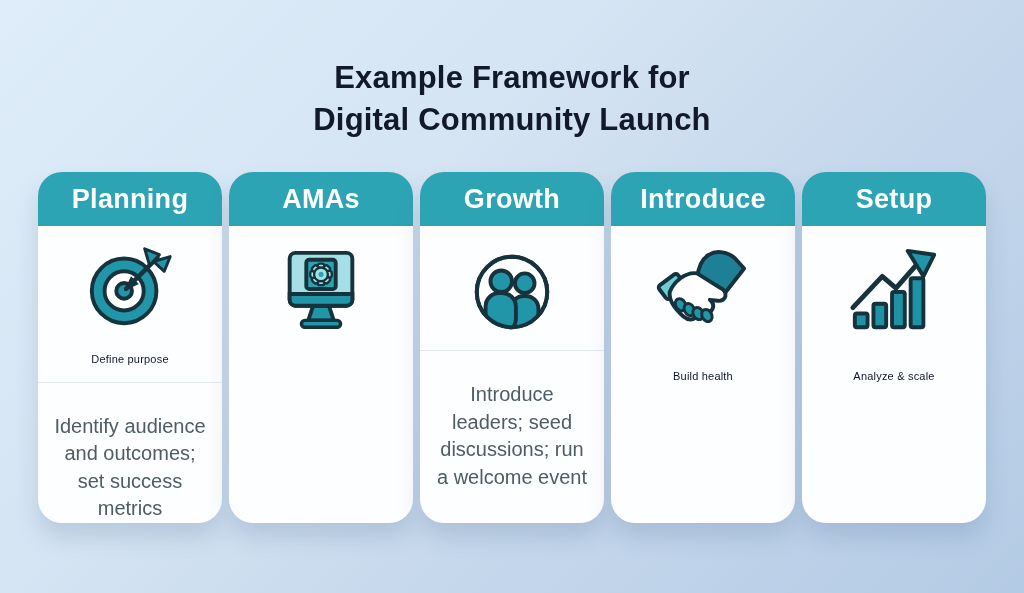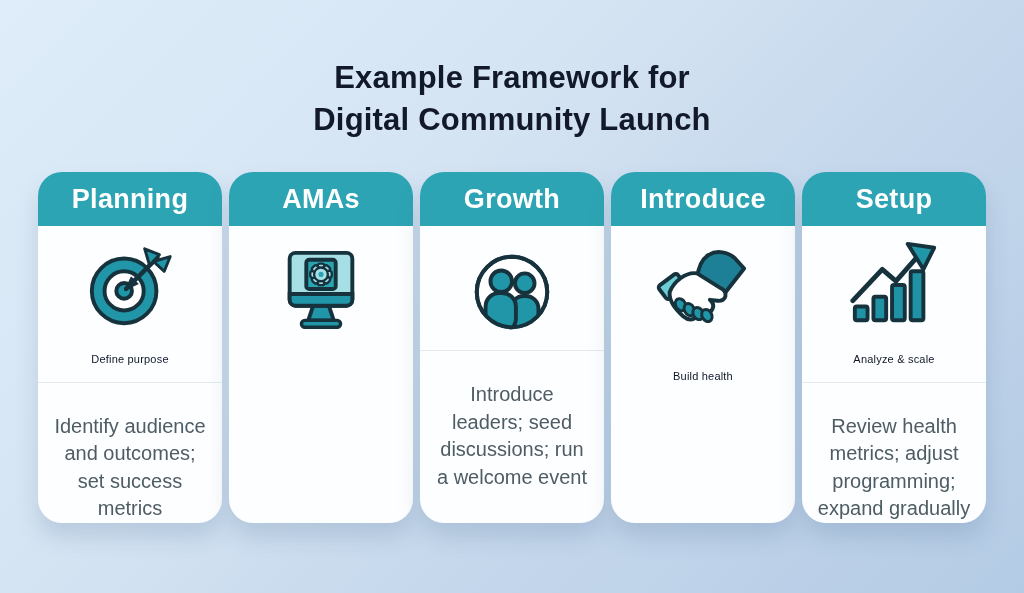--- a/index.html
+++ b/index.html
@@ -147,18 +147,17 @@
           <svg viewBox="0 0 96 96" aria-hidden="true">
             <rect x="8" y="70" width="13" height="14" rx="2" fill="#1f93a5" stroke="#16333d" stroke-width="4"></rect>
             <rect x="27" y="60" width="13" height="24" rx="2" fill="#1f93a5" stroke="#16333d" stroke-width="4"></rect>
             <rect x="46" y="48" width="13" height="36" rx="2" fill="#1f93a5" stroke="#16333d" stroke-width="4"></rect>
             <rect x="65" y="34" width="13" height="50" rx="2" fill="#1f93a5" stroke="#16333d" stroke-width="4"></rect>
             <path d="M6 64 L36 32 L50 44 L72 19" fill="none" stroke="#16333d" stroke-width="5" stroke-linecap="round" stroke-linejoin="round"></path>
             <polygon points="62,6 89,10 78,32" fill="#2196a8" stroke="#16333d" stroke-width="4" stroke-linejoin="round"></polygon>
           </svg>
         </div>
         <div class="subtitle">Analyze &amp; scale</div>
-        <div class="desc">Review health metrics; adjust programming; expand gradually</div>
       </div>
     </div>
 
   </div>
 </div>
 
 </body></html>

